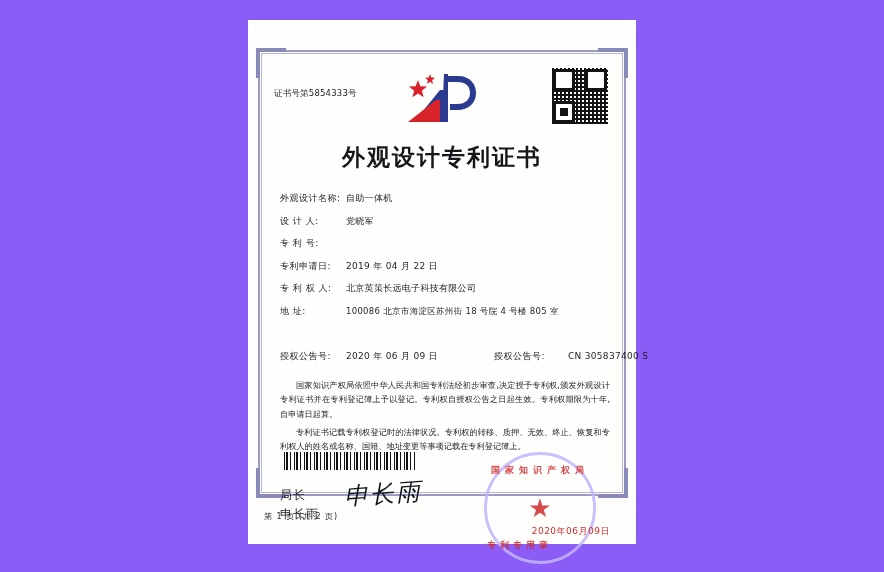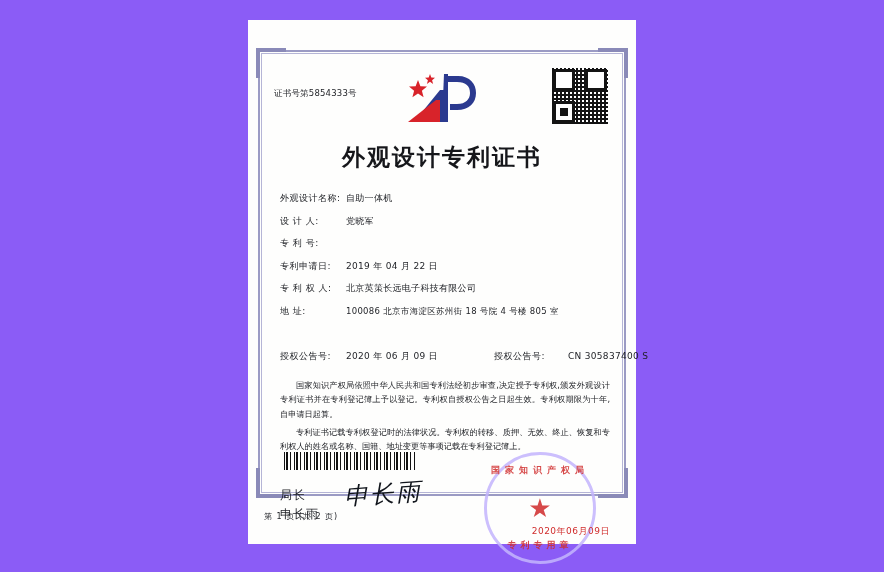--- a/index.html
+++ b/index.html
@@ -236,21 +236,20 @@
     text-align: center;
     font-size: 9px;
     letter-spacing: 5px;
     font-family: "DejaVu Serif", serif;
     font-weight: bold;
   }
   .seal-text-bottom {
     position: absolute;
     left: 0; right: 0;
     bottom: 9px;
-    text-align: center;
     font-size: 9px;
     letter-spacing: 4px;
     font-family: "DejaVu Serif", serif;
     font-weight: bold;
   }
   .seal-date {
     position: absolute;
     right: 26px;
     bottom: 6px;
     font-size: 9px;

